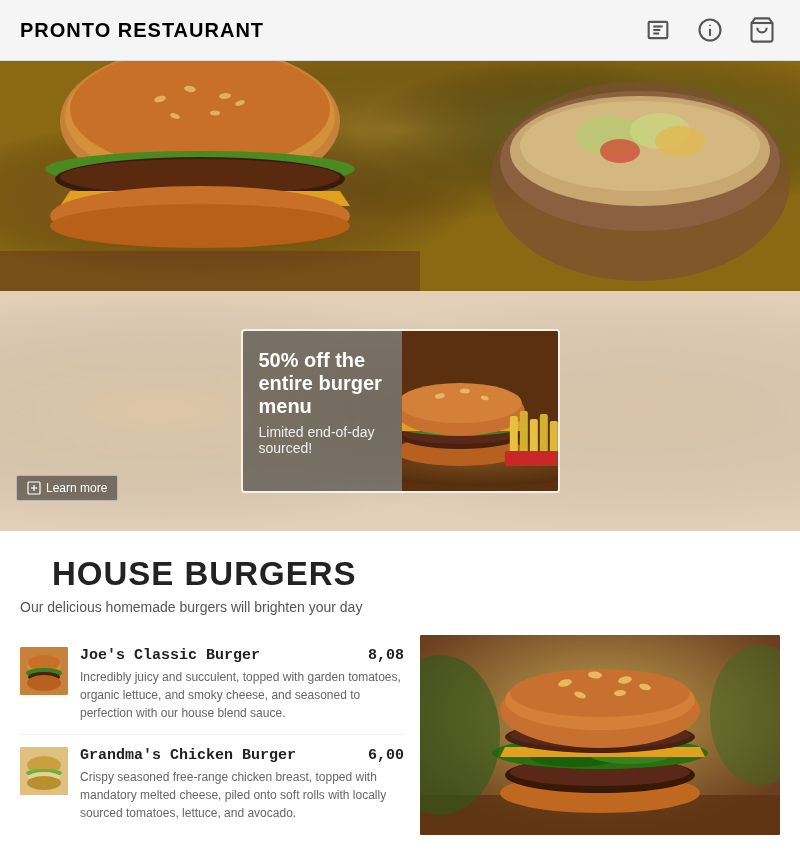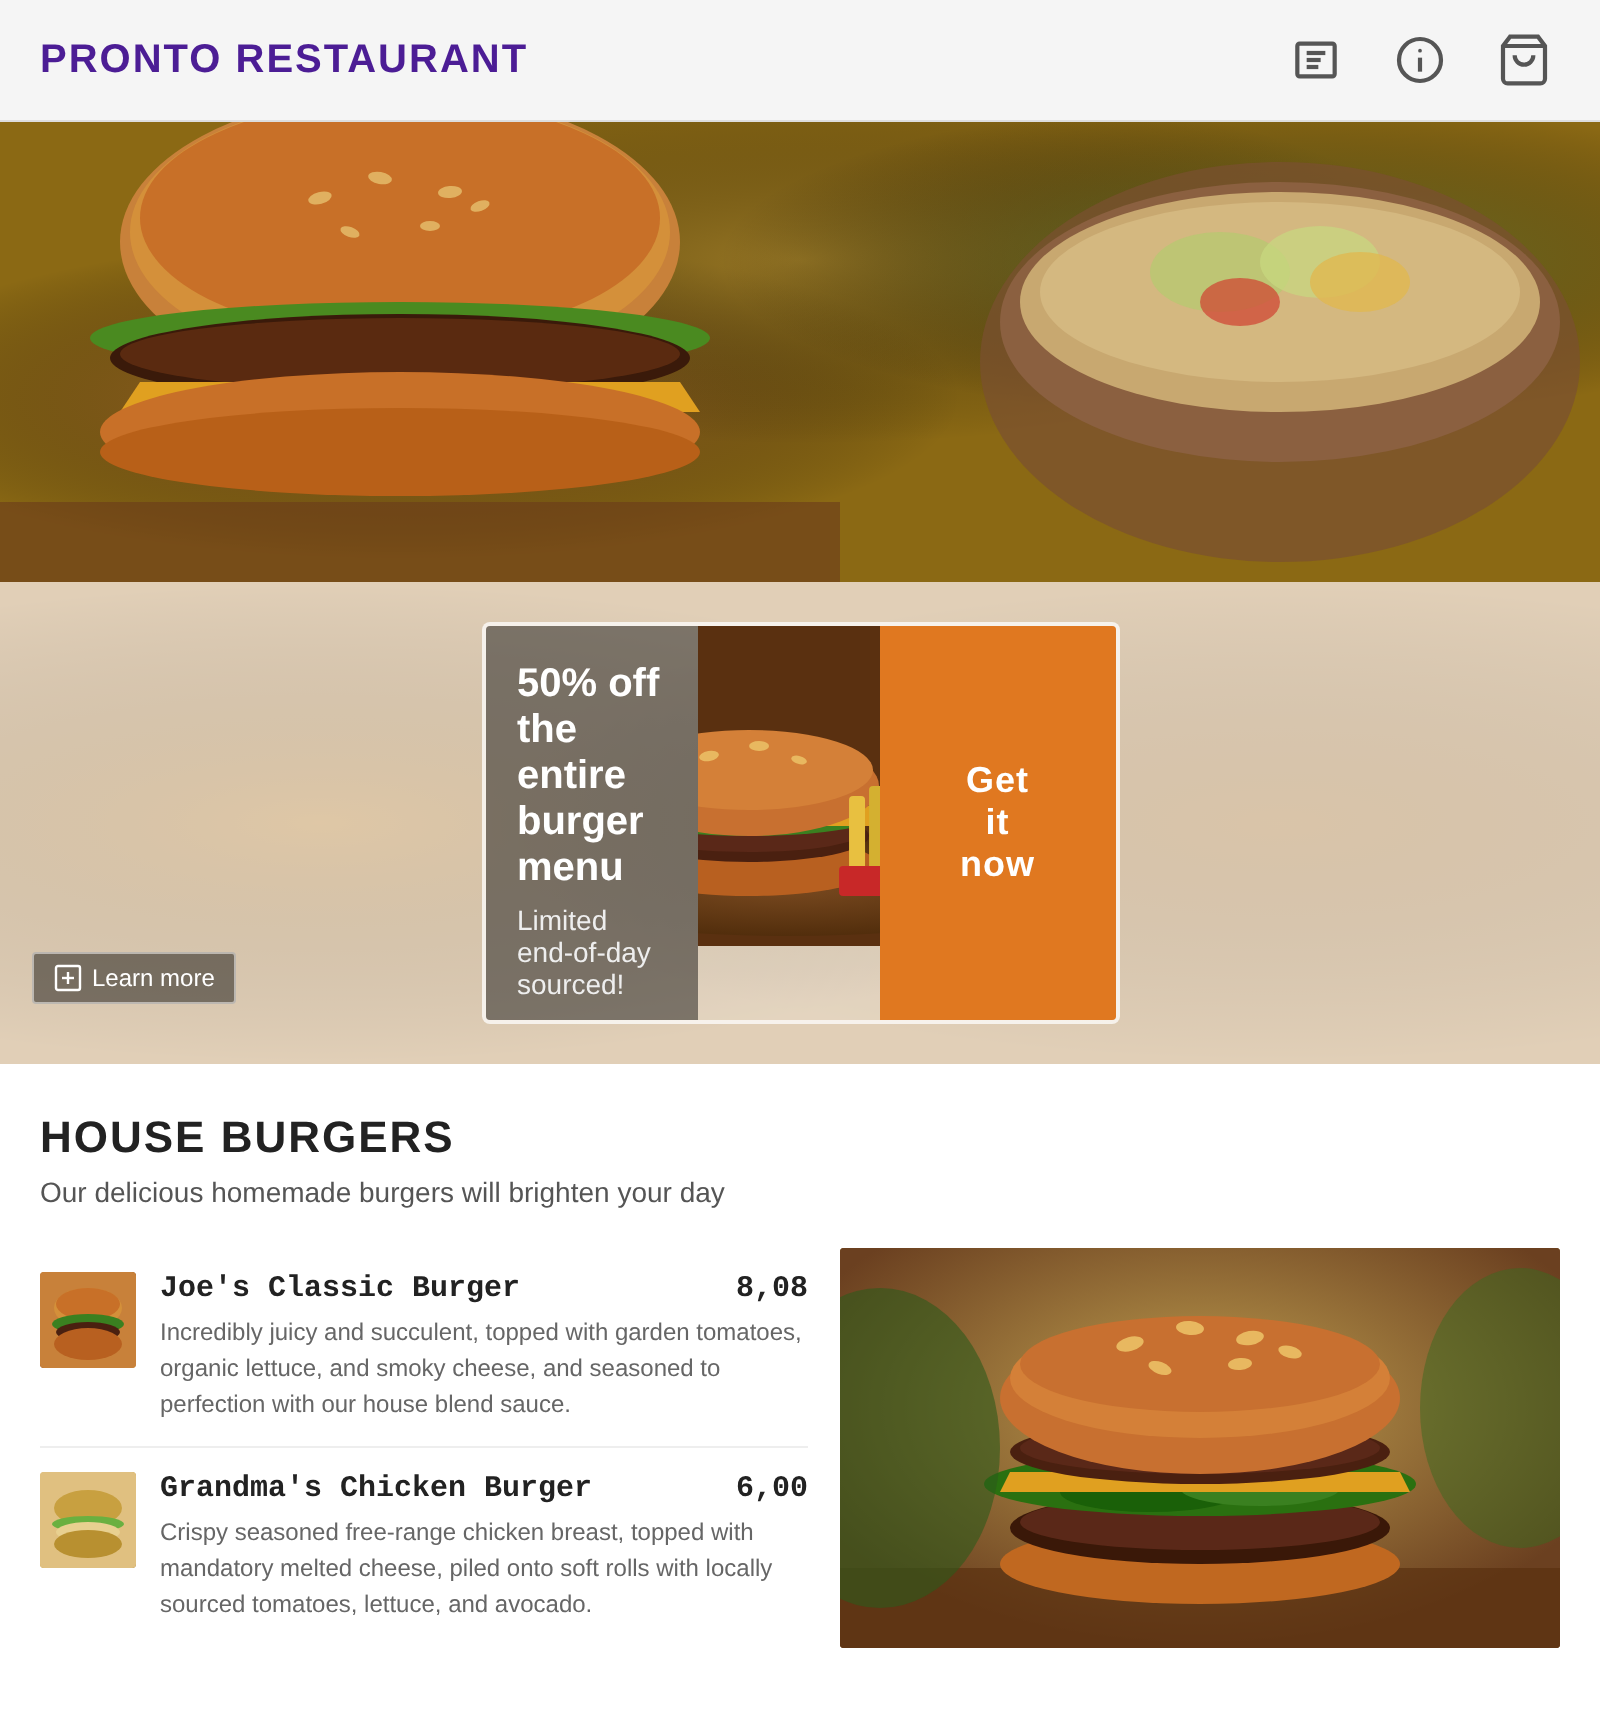--- a/index.html
+++ b/index.html
@@ -11,21 +11,21 @@
       align-items: center;
       justify-content: space-between;
       padding: 12px 20px;
       background: #f5f5f5;
       border-bottom: 1px solid #ddd;
     }
     .header-title {
       font-size: 20px;
       font-weight: bold;
       letter-spacing: 1px;
-      color: #4c1d95;
+      color: #000000;
     }
     .header-icons {
       display: flex;
       gap: 16px;
       align-items: center;
     }
     .header-icon {
       width: 36px;
       height: 36px;
       display: flex;
@@ -131,25 +131,26 @@
       gap: 5px;
       border-radius: 2px;
       z-index: 3;
     }
 
     
     .menu-section {
       padding: 24px 20px 20px;
     }
     .section-title {
-      font-size: 22px;
+      font-size: 33px;
       font-weight: bold;
       color: #222;
       letter-spacing: 1px;
       margin-bottom: 6px;
+      margin-left: 32px;
     }
     .section-desc {
       font-size: 14px;
       color: #555;
       margin-bottom: 20px;
     }
 
     .menu-content {
       display: flex;
       gap: 16px;
@@ -372,21 +373,20 @@
 
         <rect x="210" y="85" width="8" height="45" rx="2" fill="#e8c040"></rect>
         <rect x="220" y="80" width="8" height="50" rx="2" fill="#d4b030"></rect>
         <rect x="230" y="88" width="8" height="42" rx="2" fill="#e8c040"></rect>
         <rect x="240" y="83" width="8" height="47" rx="2" fill="#d4b030"></rect>
         <rect x="250" y="90" width="8" height="40" rx="2" fill="#e0b838"></rect>
 
         <rect x="205" y="120" width="60" height="15" rx="2" fill="#c82828"></rect>
       </svg>
     </div>
-    <button class="banner-btn">Get it now</button>
   </div>
 
   <button class="learn-more-btn">
     <svg width="14" height="14" viewBox="0 0 14 14" fill="none">
       <rect x="1" y="1" width="12" height="12" rx="1" stroke="white" stroke-width="1.2"></rect>
       <line x1="4" y1="7" x2="10" y2="7" stroke="white" stroke-width="1.2"></line>
       <line x1="7" y1="4" x2="7" y2="10" stroke="white" stroke-width="1.2"></line>
     </svg>
     <span>Learn more</span>
   </button>

